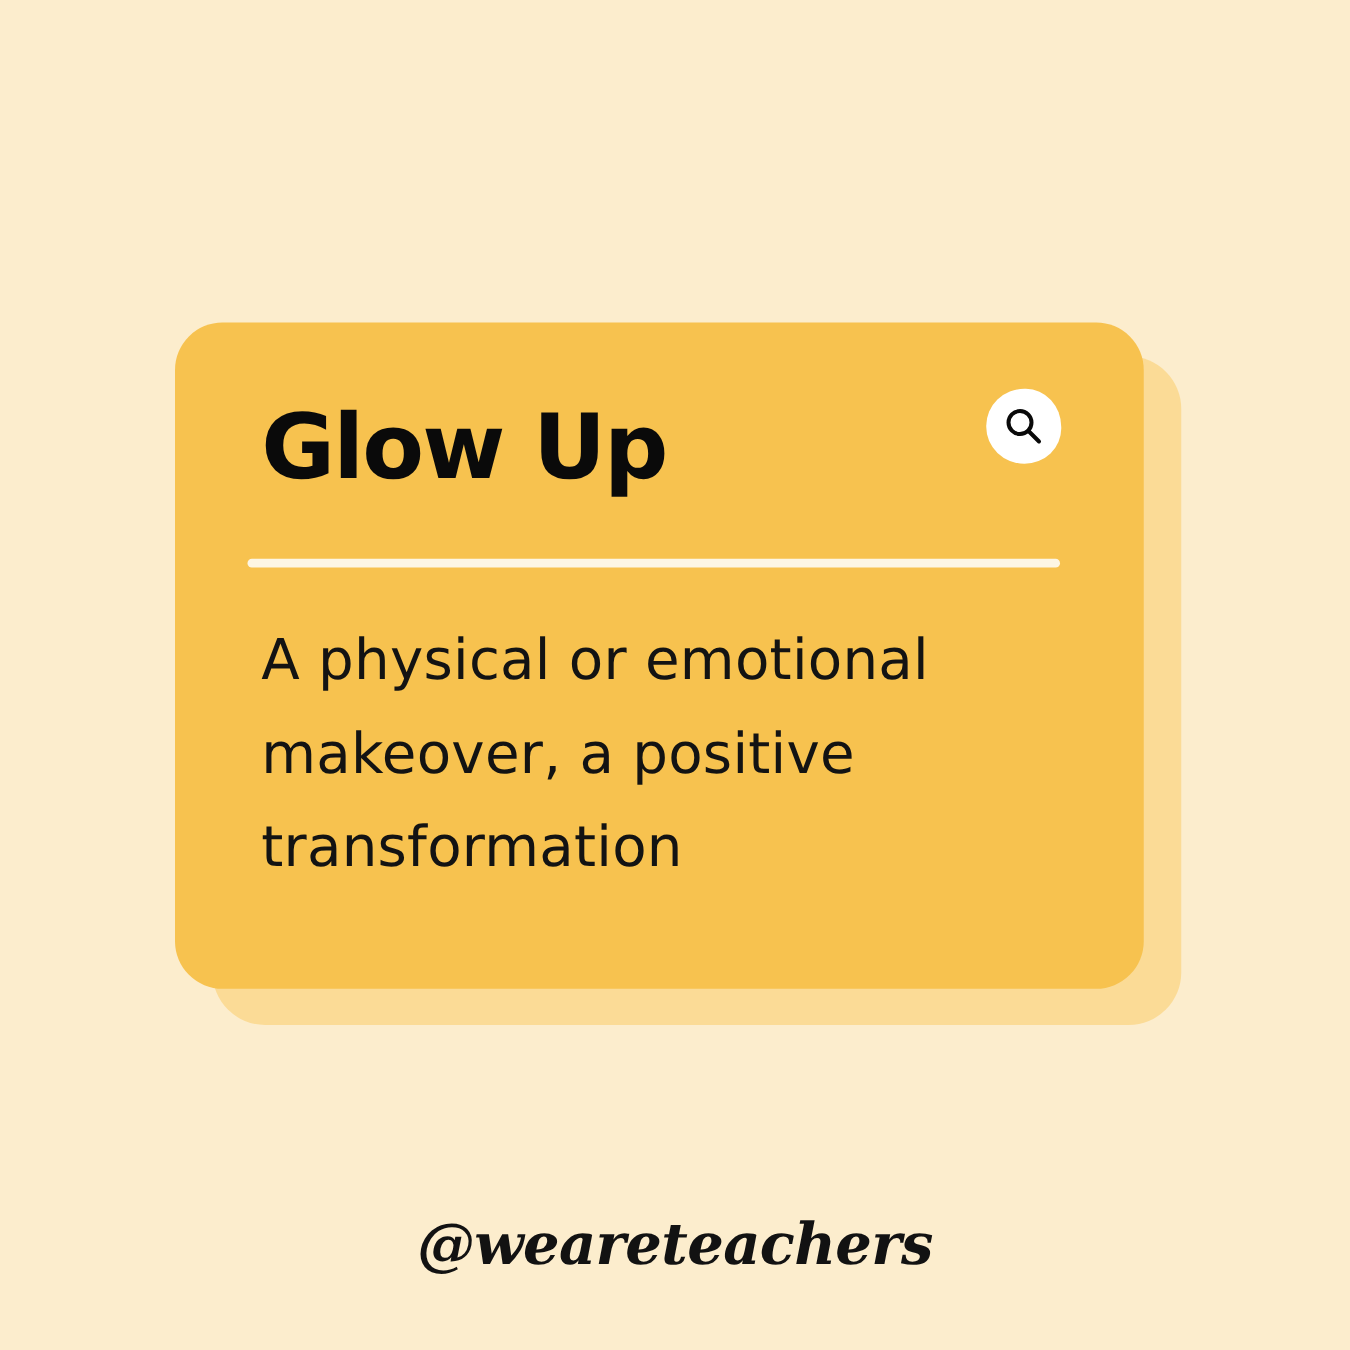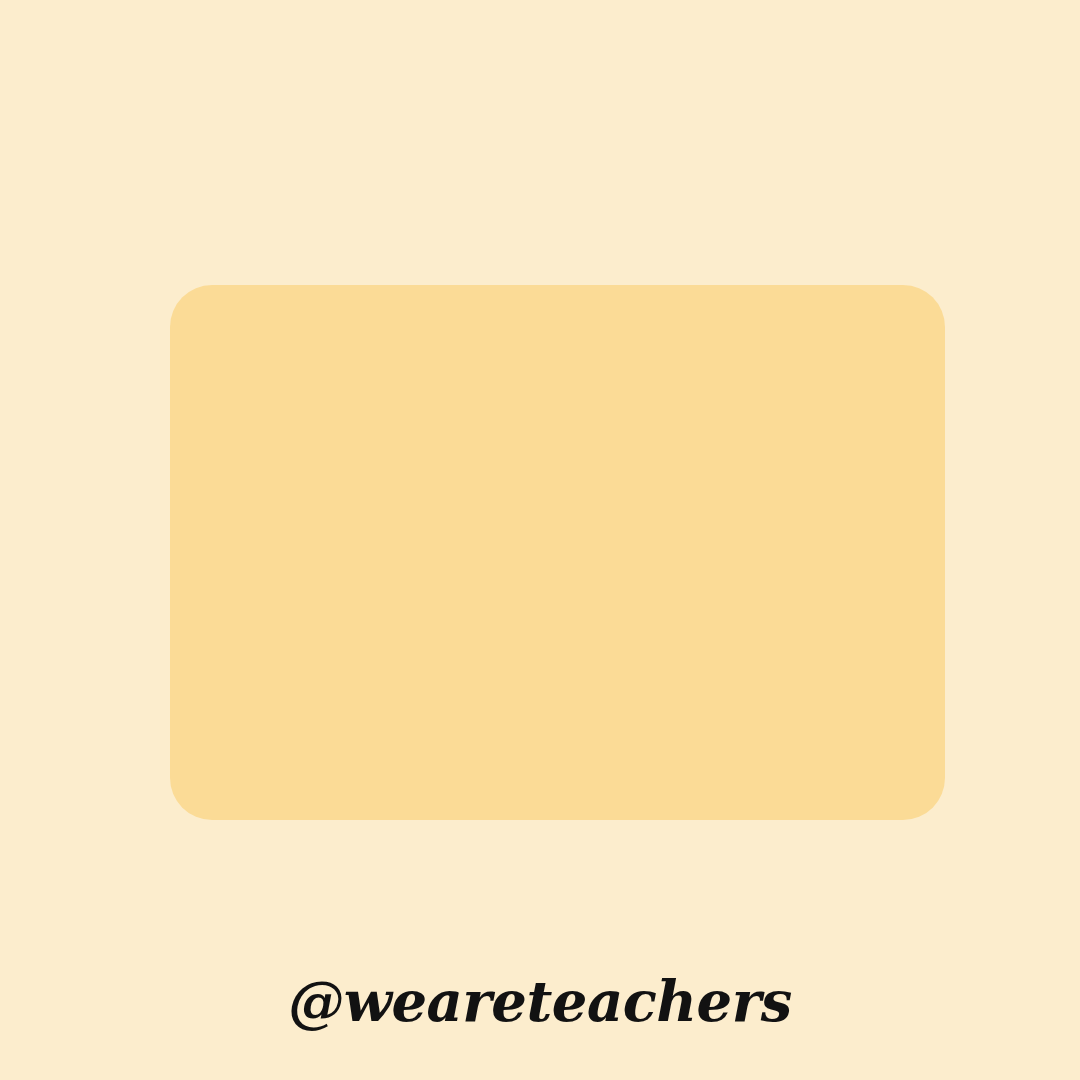--- a/index.html
+++ b/index.html
@@ -108,28 +108,46 @@
   
   .handle {
     position: absolute;
     left: 0;
     top: 968px;
     width: 1080px;
     text-align: center;
     font-family: "DejaVu Serif", serif;
     font-style: italic;
     font-weight: 700;
-    font-size: 56px;
+    font-size: 46px;
     letter-spacing: -0.5px;
     color: #121212;
   }
 </style>
 </head>
 <body>
 
 <div class="stage">
 
   <div class="card-shadow"></div>
 
+  <div class="card">
+
+    <h1 class="card-title">Glow Up</h1>
+
+    <button class="search-btn">
+      <span>
+        <svg width="34" height="34" viewBox="0 0 34 34" aria-hidden="true">
+          <circle cx="14" cy="14" r="9.2" fill="none" stroke="#0A0A0A" stroke-width="3.2"></circle>
+          <line x1="20.6" y1="20.6" x2="29.2" y2="29.2" stroke="#0A0A0A" stroke-width="3.2" stroke-linecap="round"></line>
+        </svg>
+      </span>
+    </button>
+
+    <div class="divider"></div>
+
+    <p class="definition">A physical or emotional makeover, a positive transformation</p>
+
+  </div>
 
   <div class="handle">@weareteachers</div>
 
 </div>
 
 </body></html>

